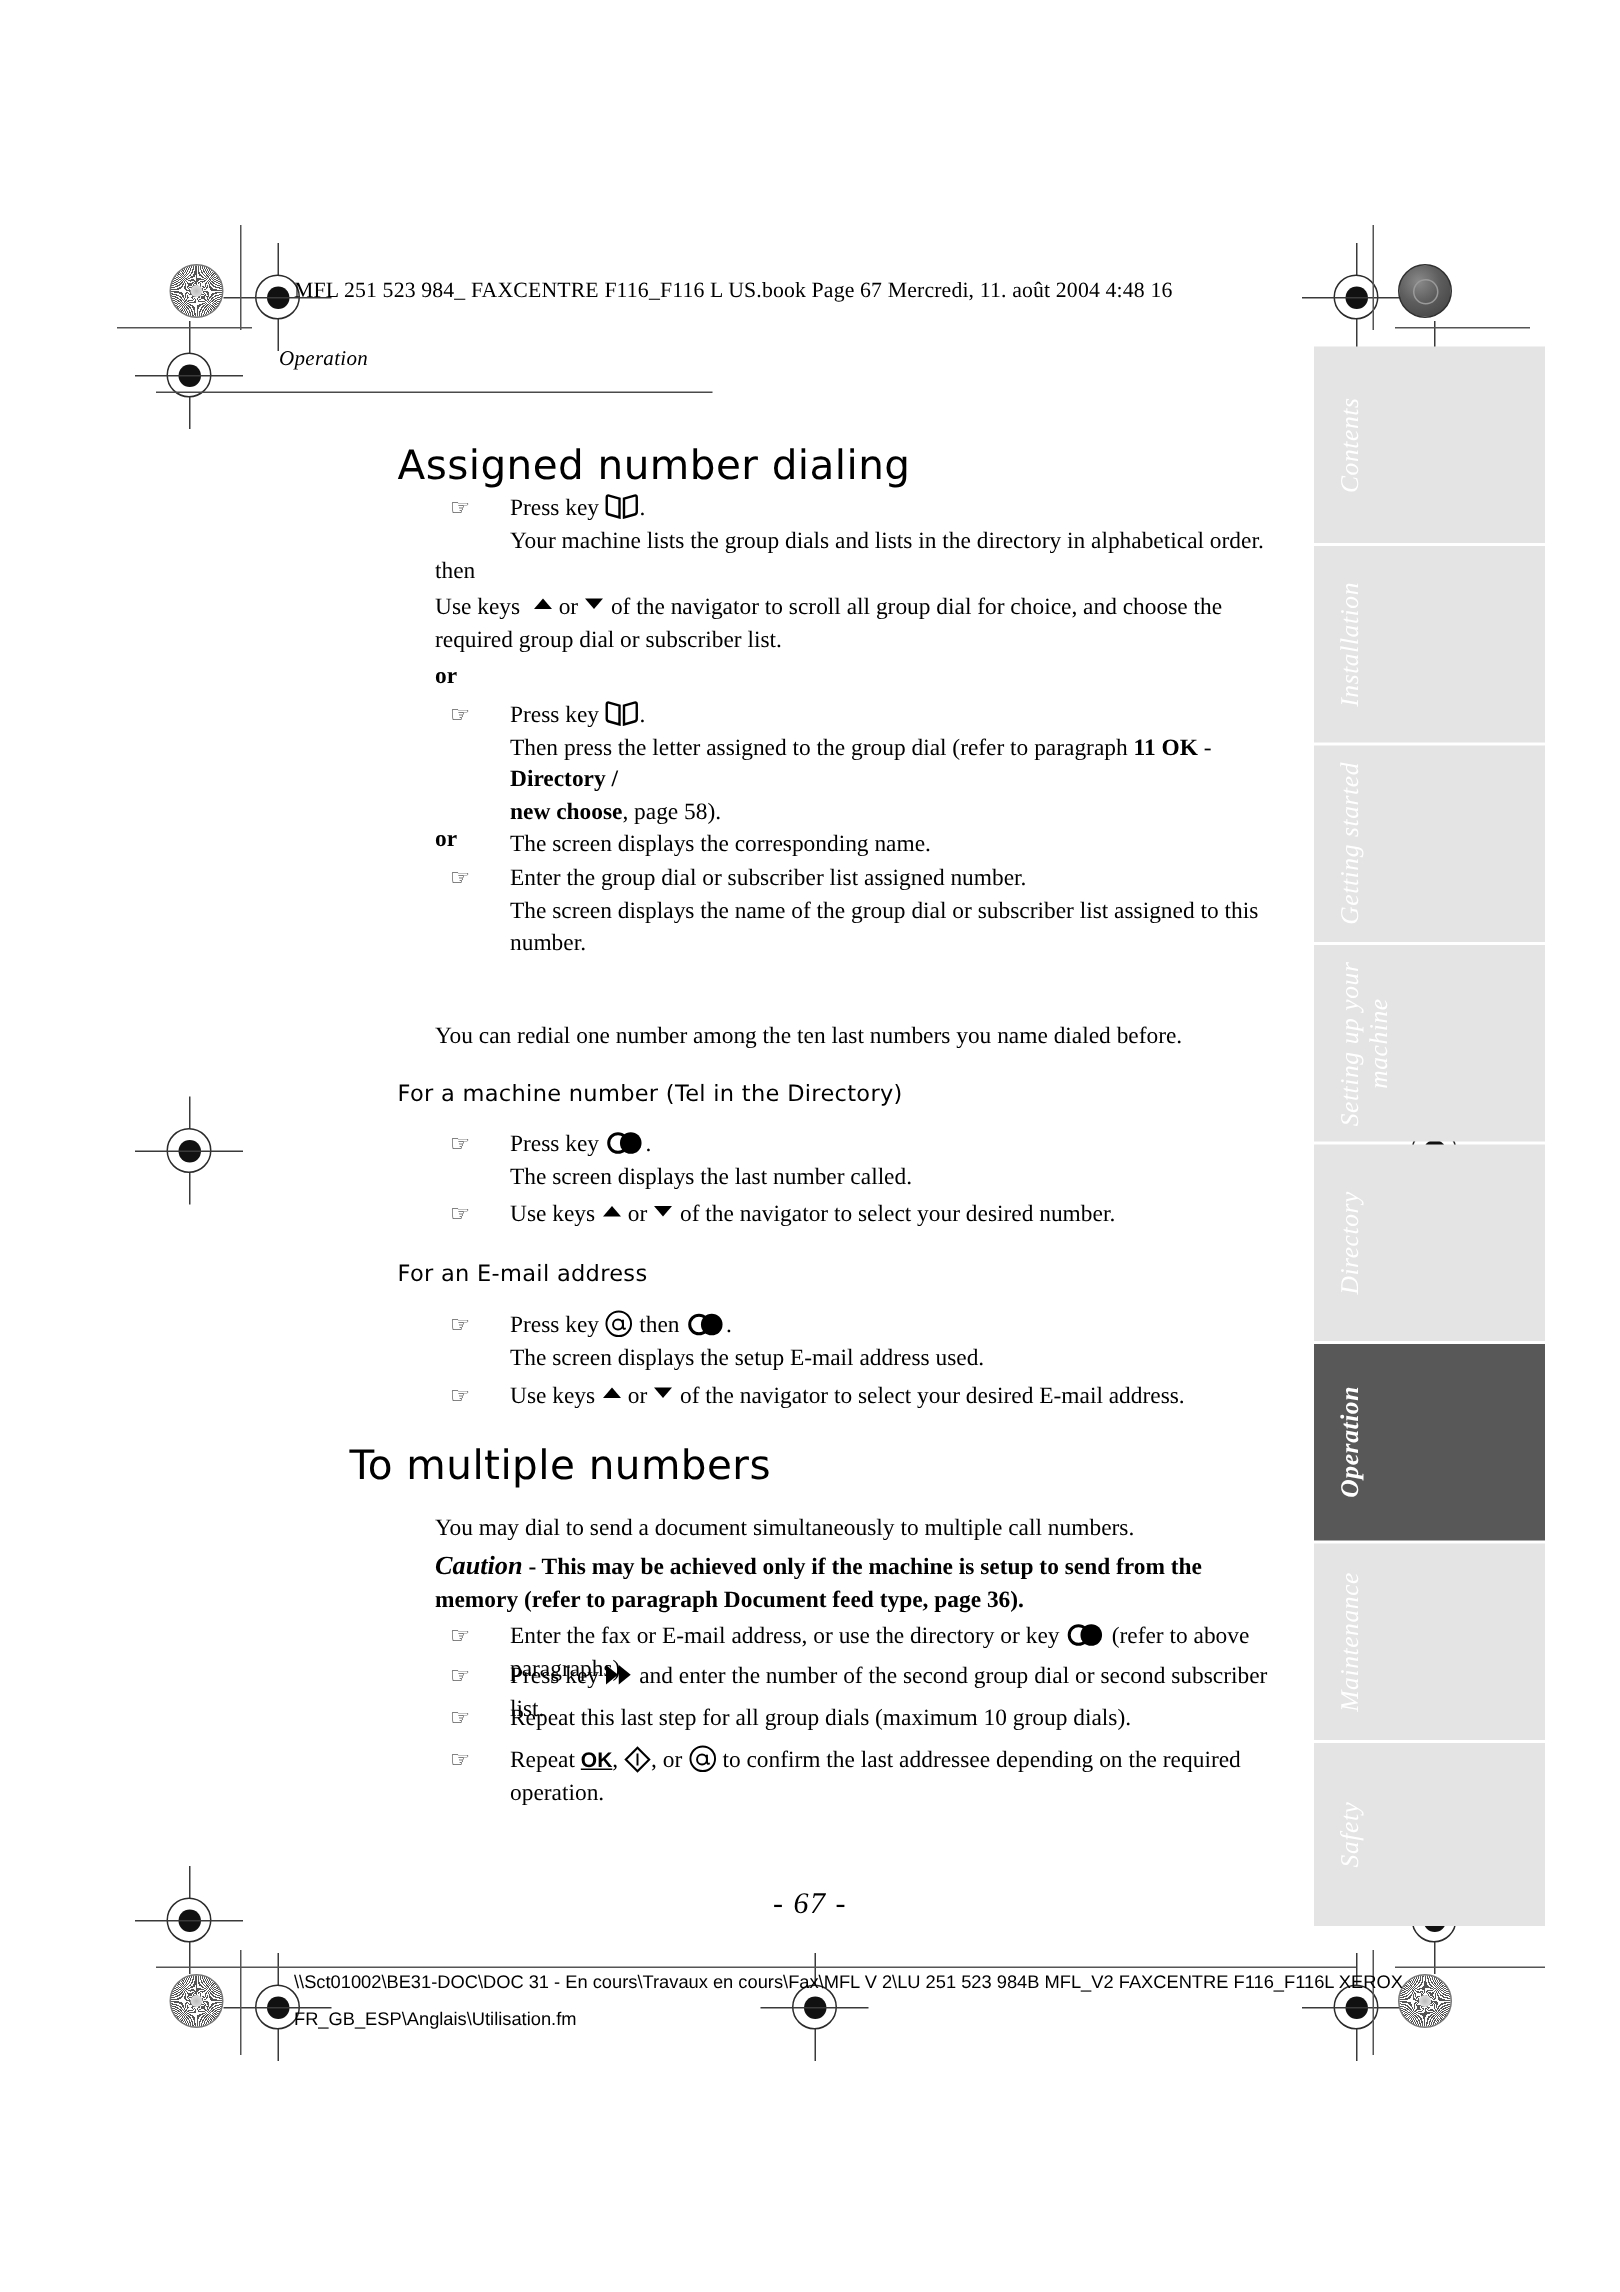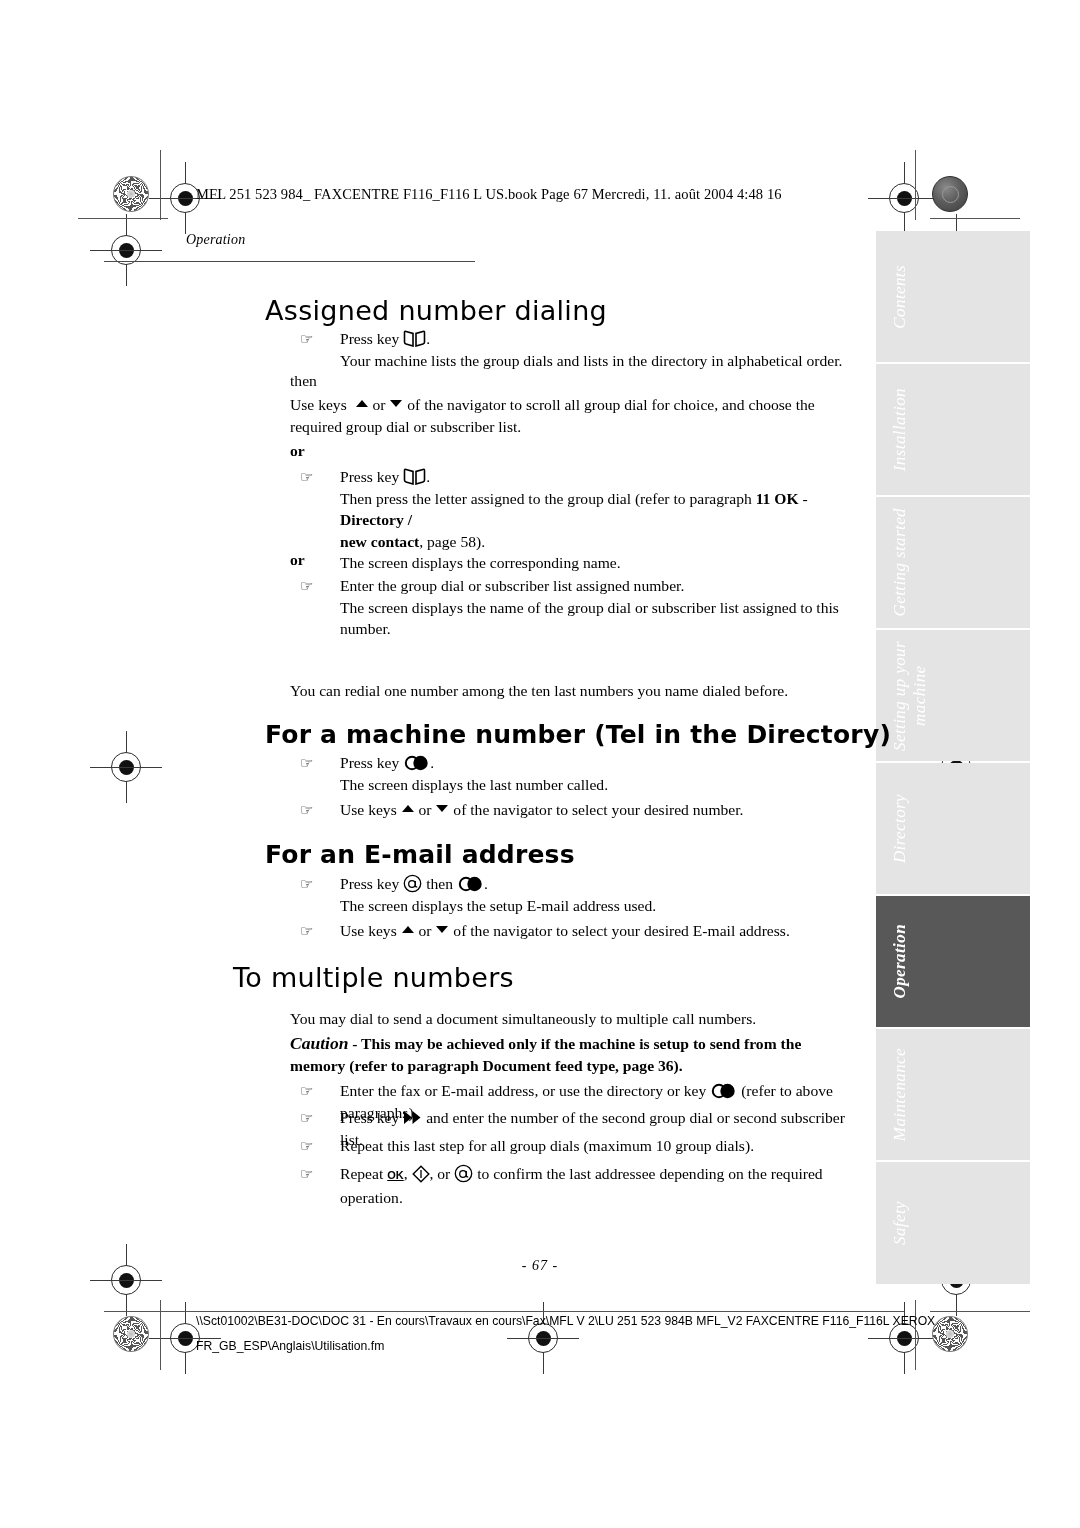--- a/index.html
+++ b/index.html
@@ -124,21 +124,21 @@
     height: 1px;
     background: #4a4a4a;
   }
 
   .page-number {
     position: absolute;
     left: 0; right: 0;
     top: 1258px;
     text-align: center;
     font-style: italic;
-    font-size: 14px;
+    font-size: 20px;
     letter-spacing: 1px;
   }
   .page-number span { padding: 0 2px; }
 
   .footer-rule {
     position: absolute;
     left: 104px;
     top: 1311px;
     width: 800px;
     height: 1px;
@@ -219,22 +219,22 @@
     font-weight: normal;
     font-size: 27px;
     letter-spacing: 0.3px;
     color: #000;
     white-space: nowrap;
   }
   h2.sub {
     position: absolute;
     margin: 0;
     font-family: "DejaVu Sans", sans-serif;
-    font-weight: bold;
-    font-size: 25px;
+    font-weight: normal;
+    font-size: 15px;
     letter-spacing: 0.2px;
     color: #000;
     white-space: nowrap;
   }
   .para {
     position: absolute;
     font-size: 15.6px;
     line-height: 21.5px;
     color: #000;
   }
@@ -412,21 +412,21 @@
       <span class="hand hand-glyph">☞</span>
       <span class="btext">
         <span>Press key</span>
         <span class="ic ic-book">
           <svg viewBox="0 0 23 17" width="23" height="17">
             <path d="M1.5 2.5 Q1.5 1 3 1.4 L10 3.4 L10 16 L3 14 Q1.5 13.6 1.5 12.1 Z" fill="none" stroke="#000" stroke-width="1.6"></path>
             <path d="M21.5 2.5 Q21.5 1 20 1.4 L13 3.4 L13 16 L20 14 Q21.5 13.6 21.5 12.1 Z" fill="none" stroke="#000" stroke-width="1.6"></path>
           </svg>
         </span><span>.</span><br>
         <span>Then press the letter assigned to the group dial (refer to paragraph </span><b>11 OK</b><span> - </span><b>Directory /</b><br>
-        <b> new contact</b><span>, page 58).</span><br>
+        <b> new choose</b><span>, page 58).</span><br>
         <span>The screen displays the corresponding name.</span>
       </span>
     </div>
 
     <div class="para bold" style="left:290px; top:549px;">or</div>
 
     <div class="bullet" style="left:300px; top:575px; width:565px;">
       <span class="hand hand-glyph">☞</span>
       <span class="btext">
         <span>Enter the group dial or subscriber list  assigned number.</span><br>
@@ -545,21 +545,21 @@
 
     <div class="bullet" style="left:300px; top:1135px; width:568px;">
       <span class="hand hand-glyph">☞</span>
       <span class="btext">Repeat this last step for all group dials (maximum 10 group dials).</span>
     </div>
 
     <div class="bullet" style="left:300px; top:1163px; width:575px;">
       <span class="hand hand-glyph">☞</span>
       <span class="btext">
         <span>Repeat</span>
-        <b style="font-family:'Liberation Sans',sans-serif; font-size:11px;text-decoration:underline;">OK</b><span>,</span>
+        <b style="font-family:'Liberation Sans',sans-serif; font-size:14px;text-decoration:underline;">OK</b><span>,</span>
         <span class="ic ic-diamond">
           <svg viewBox="0 0 18 18" width="18" height="18">
             <polygon points="9,1.2 16.8,9 9,16.8 1.2,9" fill="none" stroke="#000" stroke-width="1.4"></polygon>
             <line x1="9" y1="5" x2="9" y2="13" stroke="#000" stroke-width="1.3"></line>
           </svg>
         </span><span>, or</span>
         <span class="ic ic-at">
           <svg viewBox="0 0 19 19" width="19" height="19">
             <circle cx="9.5" cy="9.5" r="8.2" fill="none" stroke="#000" stroke-width="1.3"></circle>
             <circle cx="9" cy="10" r="3.3" fill="none" stroke="#000" stroke-width="1.3"></circle>

